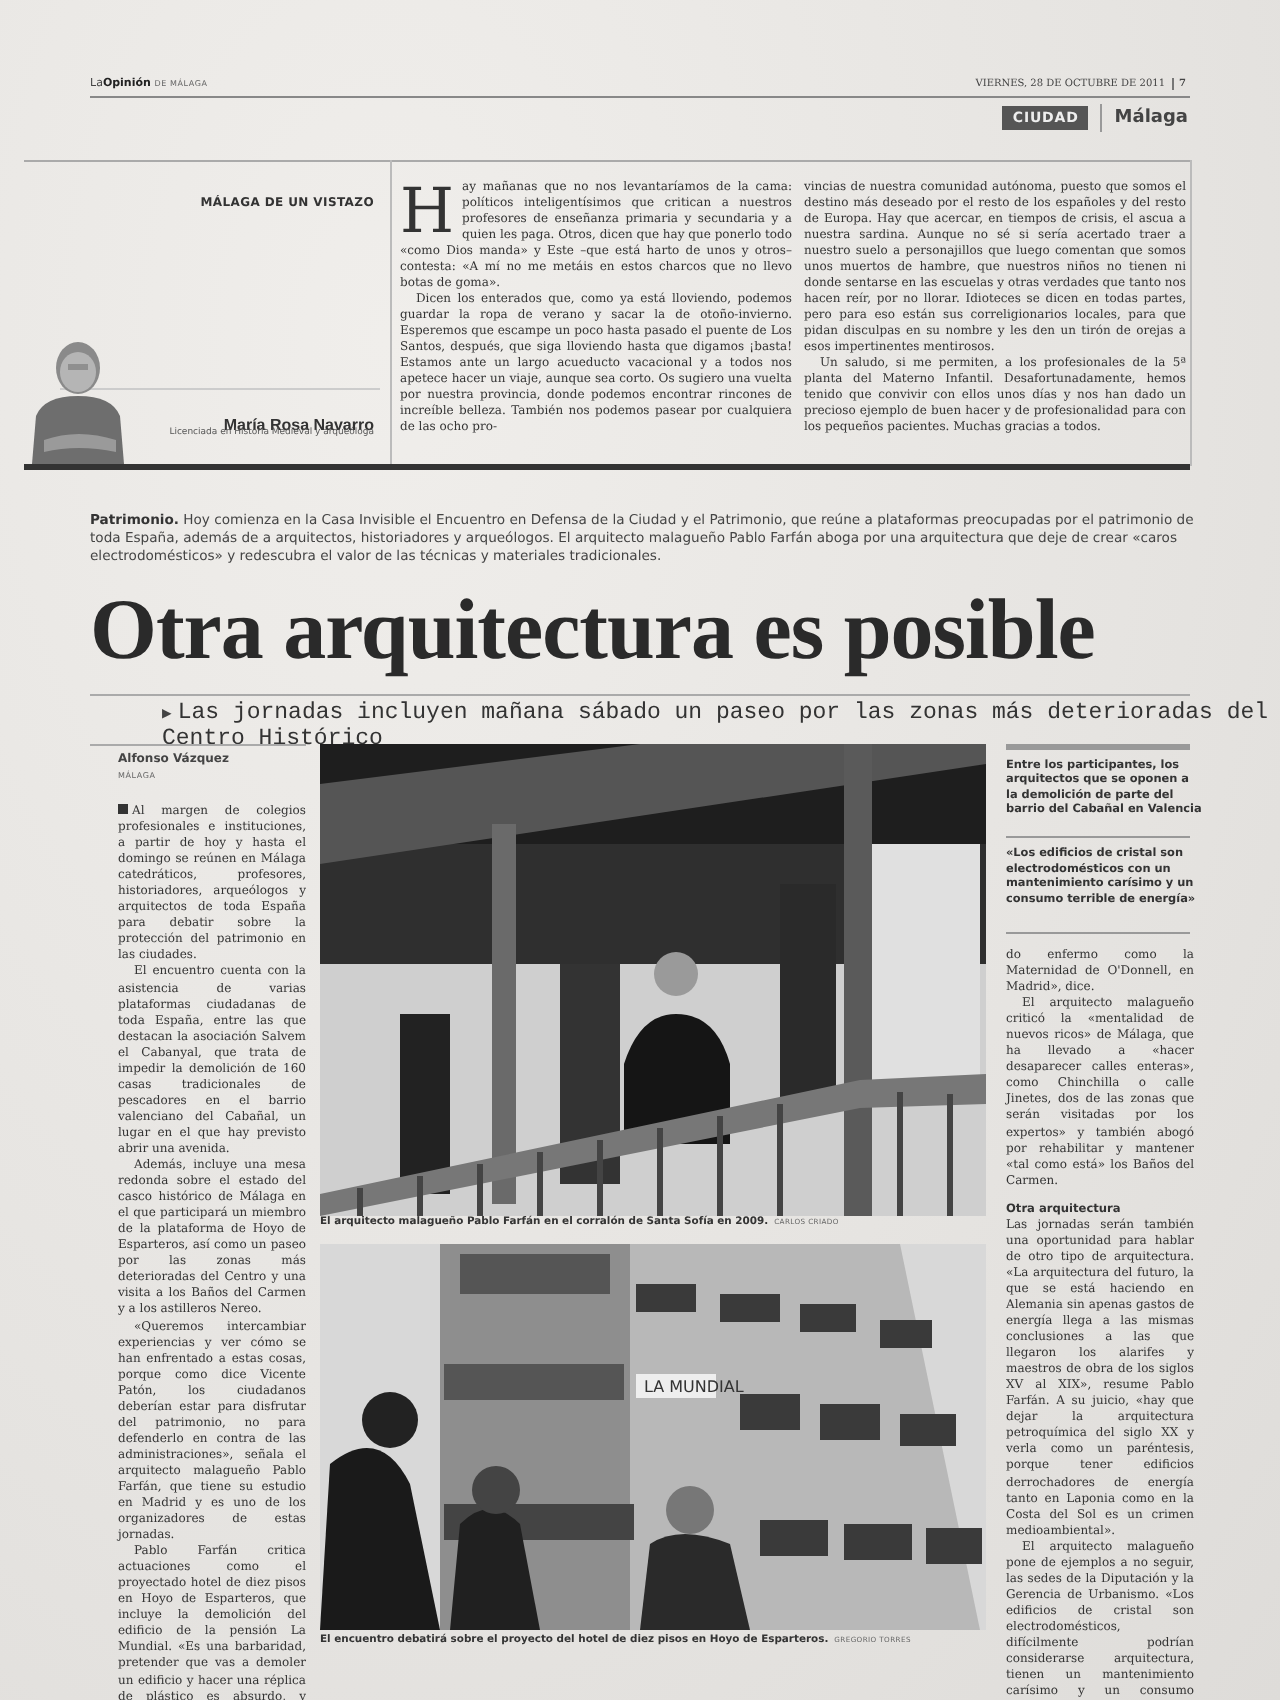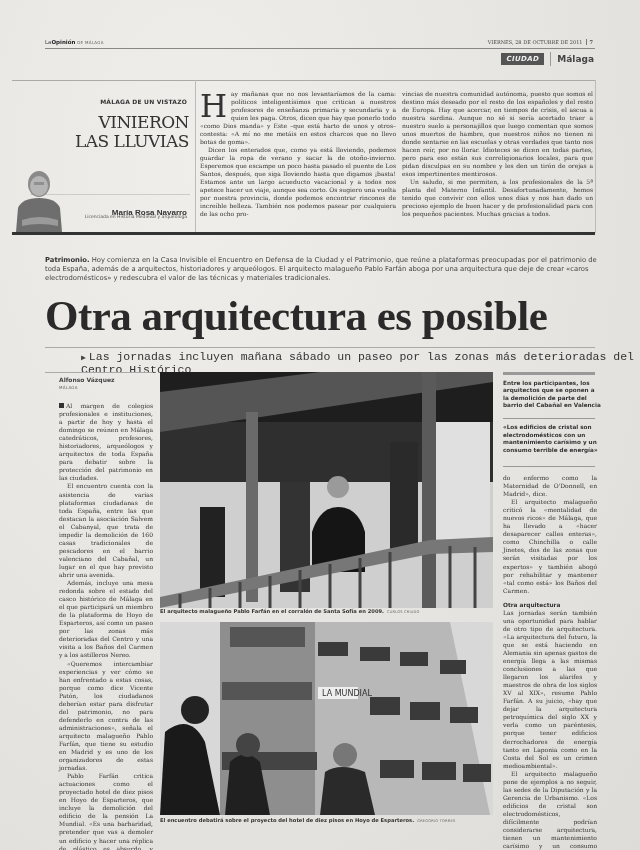--- a/index.html
+++ b/index.html
@@ -14,21 +14,21 @@
   .abs { position: absolute; }
 
   
   .masthead-left { left: 45px; top: 39px; font-family: "DejaVu Sans", sans-serif; font-size: 5.5px; color: #444; }
   .masthead-left b { font-weight: bold; color: #222; }
   .masthead-left .small { font-size: 4px; letter-spacing: 0.3px; color: #666; }
   .date { right: 47px; top: 39px; font-family: "DejaVu Serif", serif; font-size: 5px; color: #444; }
   .date .pagenum { border-left: 1px solid #777; margin-left: 3px; padding-left: 3px; font-weight: bold; }
   .hr1 { left: 45px; width: 550px; top: 48px; border-top: 1px solid #888; }
   .section-row { right: 46px; top: 52px; display: flex; align-items: center; gap: 6px; }
-  .ciudad { background: #555; color: #eee; font-family: "DejaVu Sans", sans-serif; font-weight: bold; font-size: 7px; padding: 2px 5px; letter-spacing: 0.4px; font-style: italic; }
+  .ciudad { background: #555; color: #eee; font-family: "DejaVu Sans", sans-serif; font-weight: bold; font-size: 7px; padding: 2px 5px; letter-spacing: 0.4px; }
   .sep-v { width: 1px; height: 14px; background: #999; }
   .malaga { font-family: "DejaVu Sans", sans-serif; font-weight: bold; font-size: 9px; color: #444; }
   .hr2 { left: 12px; width: 583px; top: 80px; border-top: 1px solid #aaa; }
 
   
   .op-box { left: 12px; top: 80px; width: 183px; height: 153px; }
   .op-kicker { right: 8px; top: 18px; font-family: "DejaVu Sans", sans-serif; font-weight: bold; font-size: 6px; color: #333; letter-spacing: 0.2px; }
   .op-title { right: 6px; top: 33px; text-align: right; font-family: "DejaVu Serif", serif; font-size: 17px; line-height: 19px; color: #333; letter-spacing: -0.5px; }
   .op-author { right: 8px; top: 128px; font-family: Liberation Sans, sans-serif; font-weight: bold; font-size: 8px; color: #333; }
   .op-role { right: 8px; top: 134px; font-family: "DejaVu Sans", sans-serif; font-size: 4.5px; color: #555; }
@@ -88,24 +88,20 @@
 <div class="abs hr1"></div>
 <div class="abs section-row">
   <span class="ciudad">CIUDAD</span>
   <span class="sep-v"></span>
   <span class="malaga">Málaga</span>
 </div>
 <div class="abs hr2"></div>
 
 <div class="abs op-box">
   <div class="abs op-kicker">MÁLAGA DE UN VISTAZO</div>
-  <div class="abs op-title">
-    <div>VINIERON</div>
-    <div>LAS LLUVIAS</div>
-  </div>
   <div class="abs op-hr"></div>
   <div class="abs op-author">María Rosa Navarro</div>
   <div class="abs op-role">Licenciada en Historia Medieval y arqueóloga</div>
 </div>
 <svg class="abs avatar" viewBox="0 0 55 68">
   <ellipse cx="27" cy="20" rx="11" ry="13" fill="#8a8a8a"></ellipse>
   <ellipse cx="27" cy="22" rx="9" ry="10" fill="#b5b5b5"></ellipse>
   <rect x="22" y="18" width="10" height="3" fill="#777" opacity="0.6"></rect>
   <path d="M4 68 L6 44 Q10 34 27 34 Q44 34 48 44 L50 68 Z" fill="#6e6e6e"></path>
   <path d="M10 56 Q27 50 46 56 L46 62 Q27 58 10 62 Z" fill="#9a9a9a"></path>

